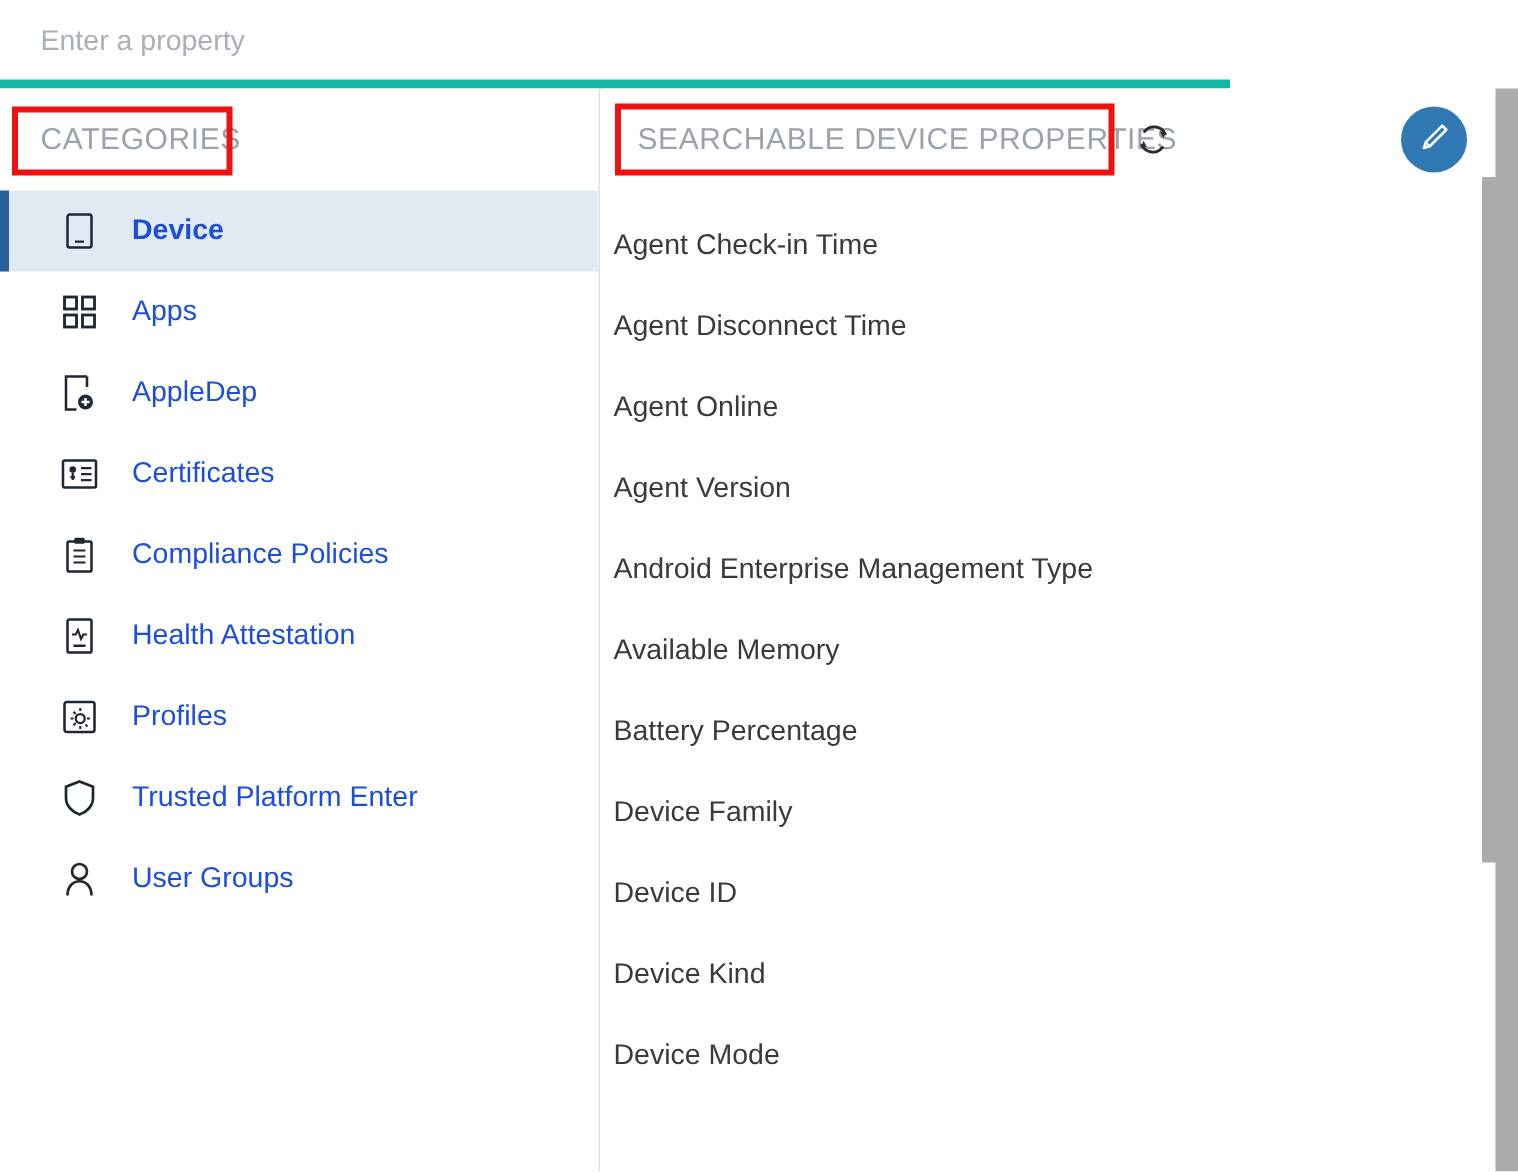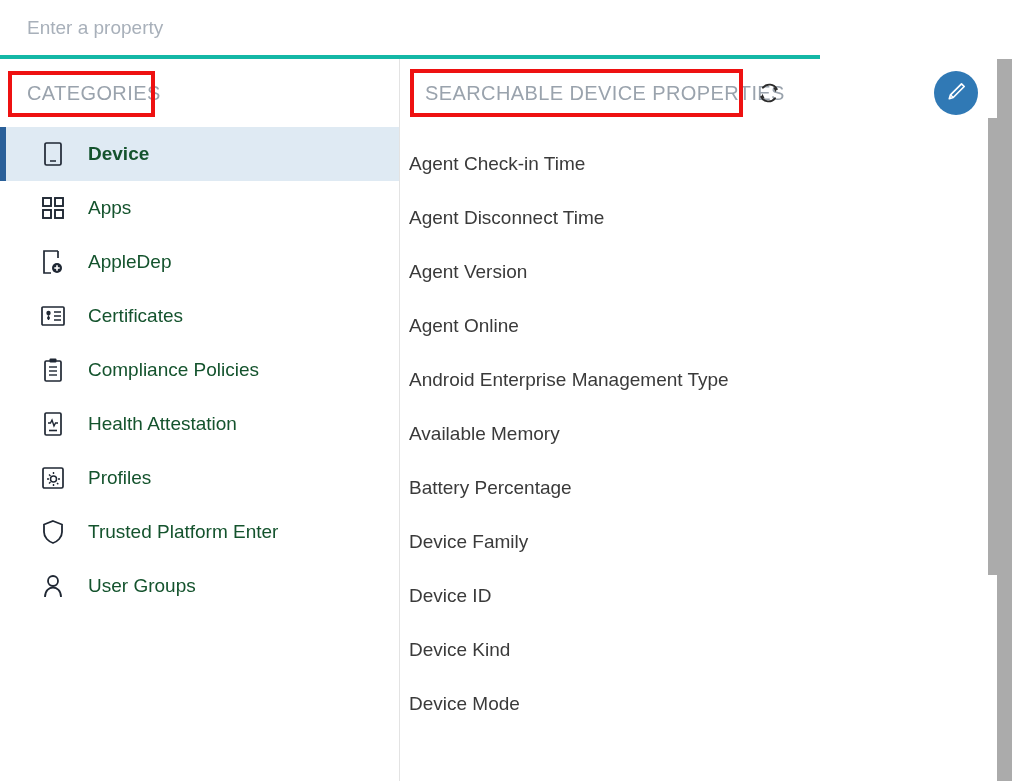--- a/index.html
+++ b/index.html
@@ -19,21 +19,21 @@
     background: #ffffff;
   }
 
   
   .topbar {
     position: absolute;
     left: 0; top: 0;
     width: 820px;
     height: 59px;
     background: #ffffff;
-    border-bottom: 4px solid #14b8a6;
+    border-bottom: 6px solid #14b8a6;
   }
   .topbar-input {
     position: absolute;
     left: 27px;
     top: 17px;
     width: 560px;
     border: none;
     outline: none;
     background: transparent;
     font-family: "Liberation Sans", sans-serif;
@@ -110,21 +110,21 @@
     height: 26px;
     flex: 0 0 26px;
     display: flex;
     align-items: center;
     justify-content: center;
     color: #1f2733;
   }
   .cat-label {
     margin-left: 22px;
     font-size: 19px;
-    color: #14532d;
+    color: #1d4ed8;
     font-weight: 400;
     white-space: nowrap;
   }
   .cat-item.selected .cat-label { font-weight: bold; }
 
   
   .right-pane {
     position: absolute;
     left: 401px; top: 0;
     width: 532px;
@@ -349,22 +349,22 @@
               <path d="M17.5 3.8 L20.2 6.5 L9.2 17.5 L5.3 18.7 L6.5 14.8 Z"></path>
               <line x1="6.5" y1="14.8" x2="9.2" y2="17.5" stroke-width="1.5"></line>
             </svg>
           </span>
         </button>
       </div>
 
       <div class="prop-list">
         <div class="prop-item">Agent Check-in Time</div>
         <div class="prop-item">Agent Disconnect Time</div>
+        <div class="prop-item">Agent Online</div>
         <div class="prop-item">Agent Version</div>
-        <div class="prop-item">Agent Online</div>
         <div class="prop-item">Android Enterprise Management Type</div>
         <div class="prop-item">Available Memory</div>
         <div class="prop-item">Battery Percentage</div>
         <div class="prop-item">Device Family</div>
         <div class="prop-item">Device ID</div>
         <div class="prop-item">Device Kind</div>
         <div class="prop-item">Device Mode</div>
       </div>
     </div>
 

